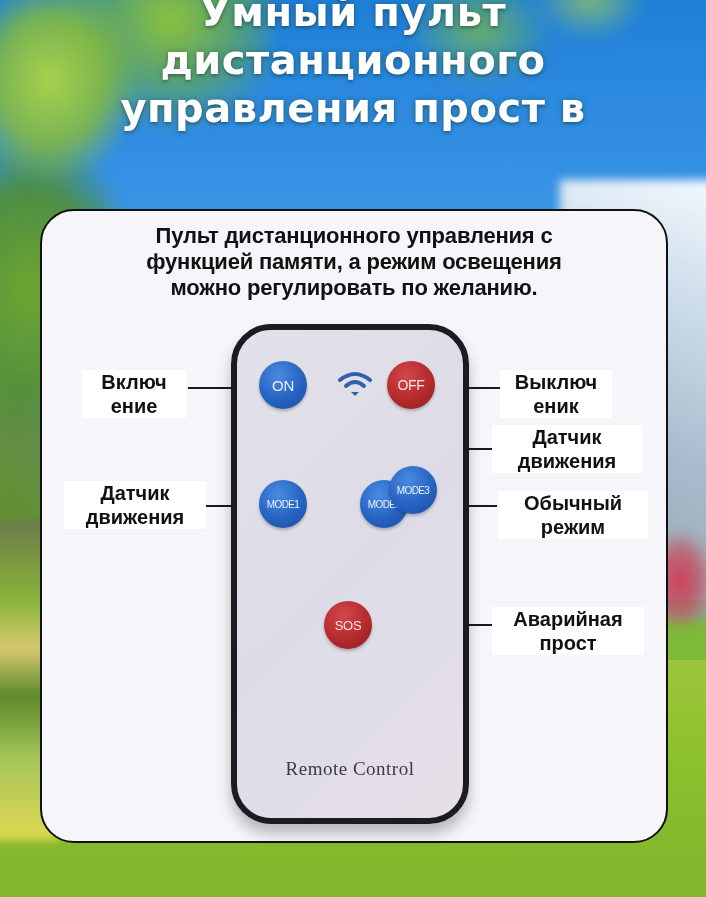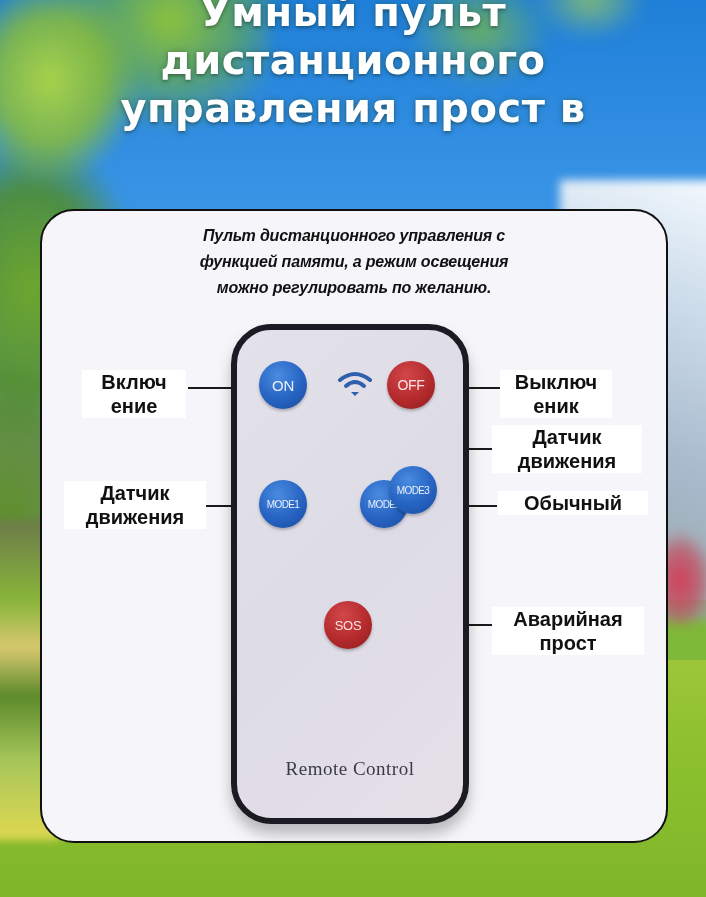--- a/index.html
+++ b/index.html
@@ -71,25 +71,24 @@
       position: absolute; left: 40px; top: 209px; width: 628px; height: 634px;
       background: #f6f5f9;
       border: 2px solid #111;
       border-radius: 34px;
     }
     .card-desc {
       position: absolute; left: 0; top: 12px; width: 100%;
       text-align: center;
       font-family: "Liberation Sans", sans-serif;
       font-weight: bold;
-      font-size: 16px;
+      font-size: 22px;
       line-height: 26px;
       color: #111;
       letter-spacing: -0.2px;
-      font-style: italic;
     }
     .card-desc span { display: block; }
 
     
     .remote {
       position: absolute; left: 189px; top: 113px; width: 238px; height: 500px;
       border: 6px solid #1c1b24;
       border-radius: 40px;
       background: linear-gradient(135deg, #e3e2ea 0%, #dddce6 50%, #e6dfe8 100%);
       box-shadow: 0 10px 14px rgba(0,0,0,0.25);
@@ -222,18 +221,19 @@
   <div class="callout" style="left:450px; top:214px; width:150px;">
     <span>Датчик</span>
     <span>движения</span>
   </div>
   <div class="callout" style="left:22px; top:270px; width:142px;">
     <span>Датчик</span>
     <span>движения</span>
   </div>
   <div class="callout" style="left:456px; top:280px; width:150px;">
     <span>Обычный</span>
+    <span>режим</span>
   </div>
   <div class="callout" style="left:450px; top:380px; width:152px;margin-top:16px;">
     <span>Аварийная</span>
     <span>прост</span>
   </div>
 </div>
 
 </body></html>

